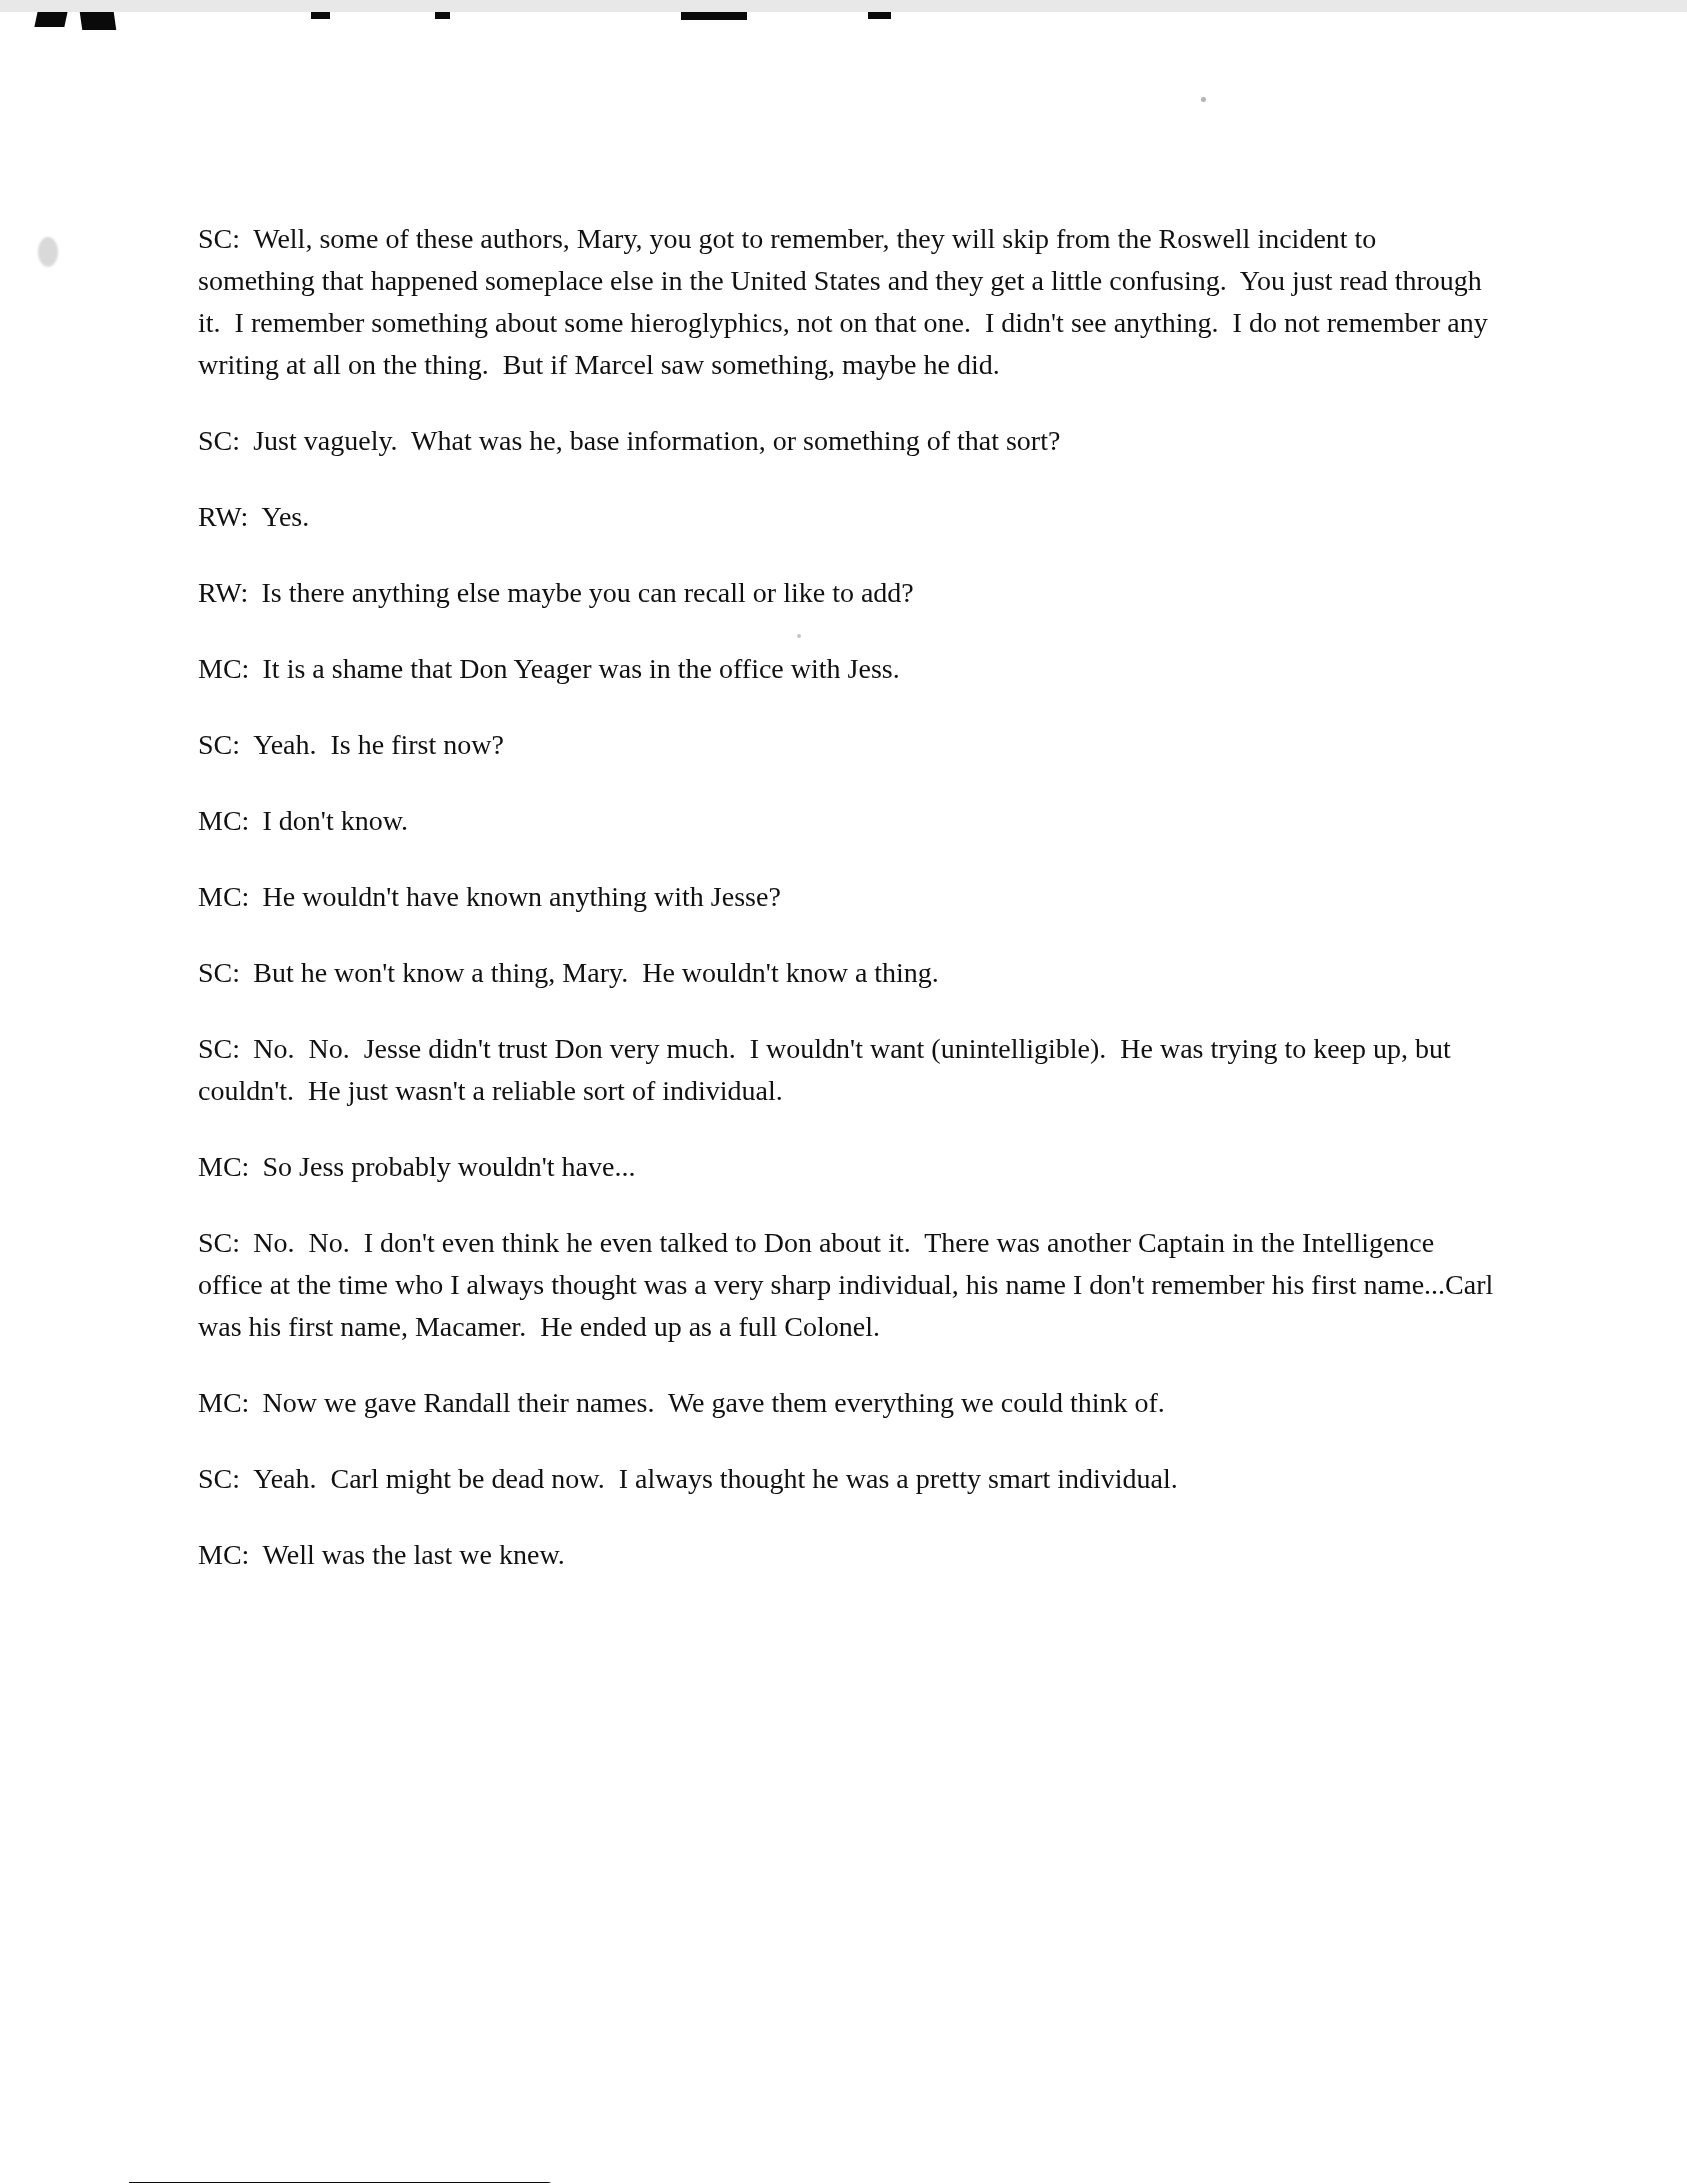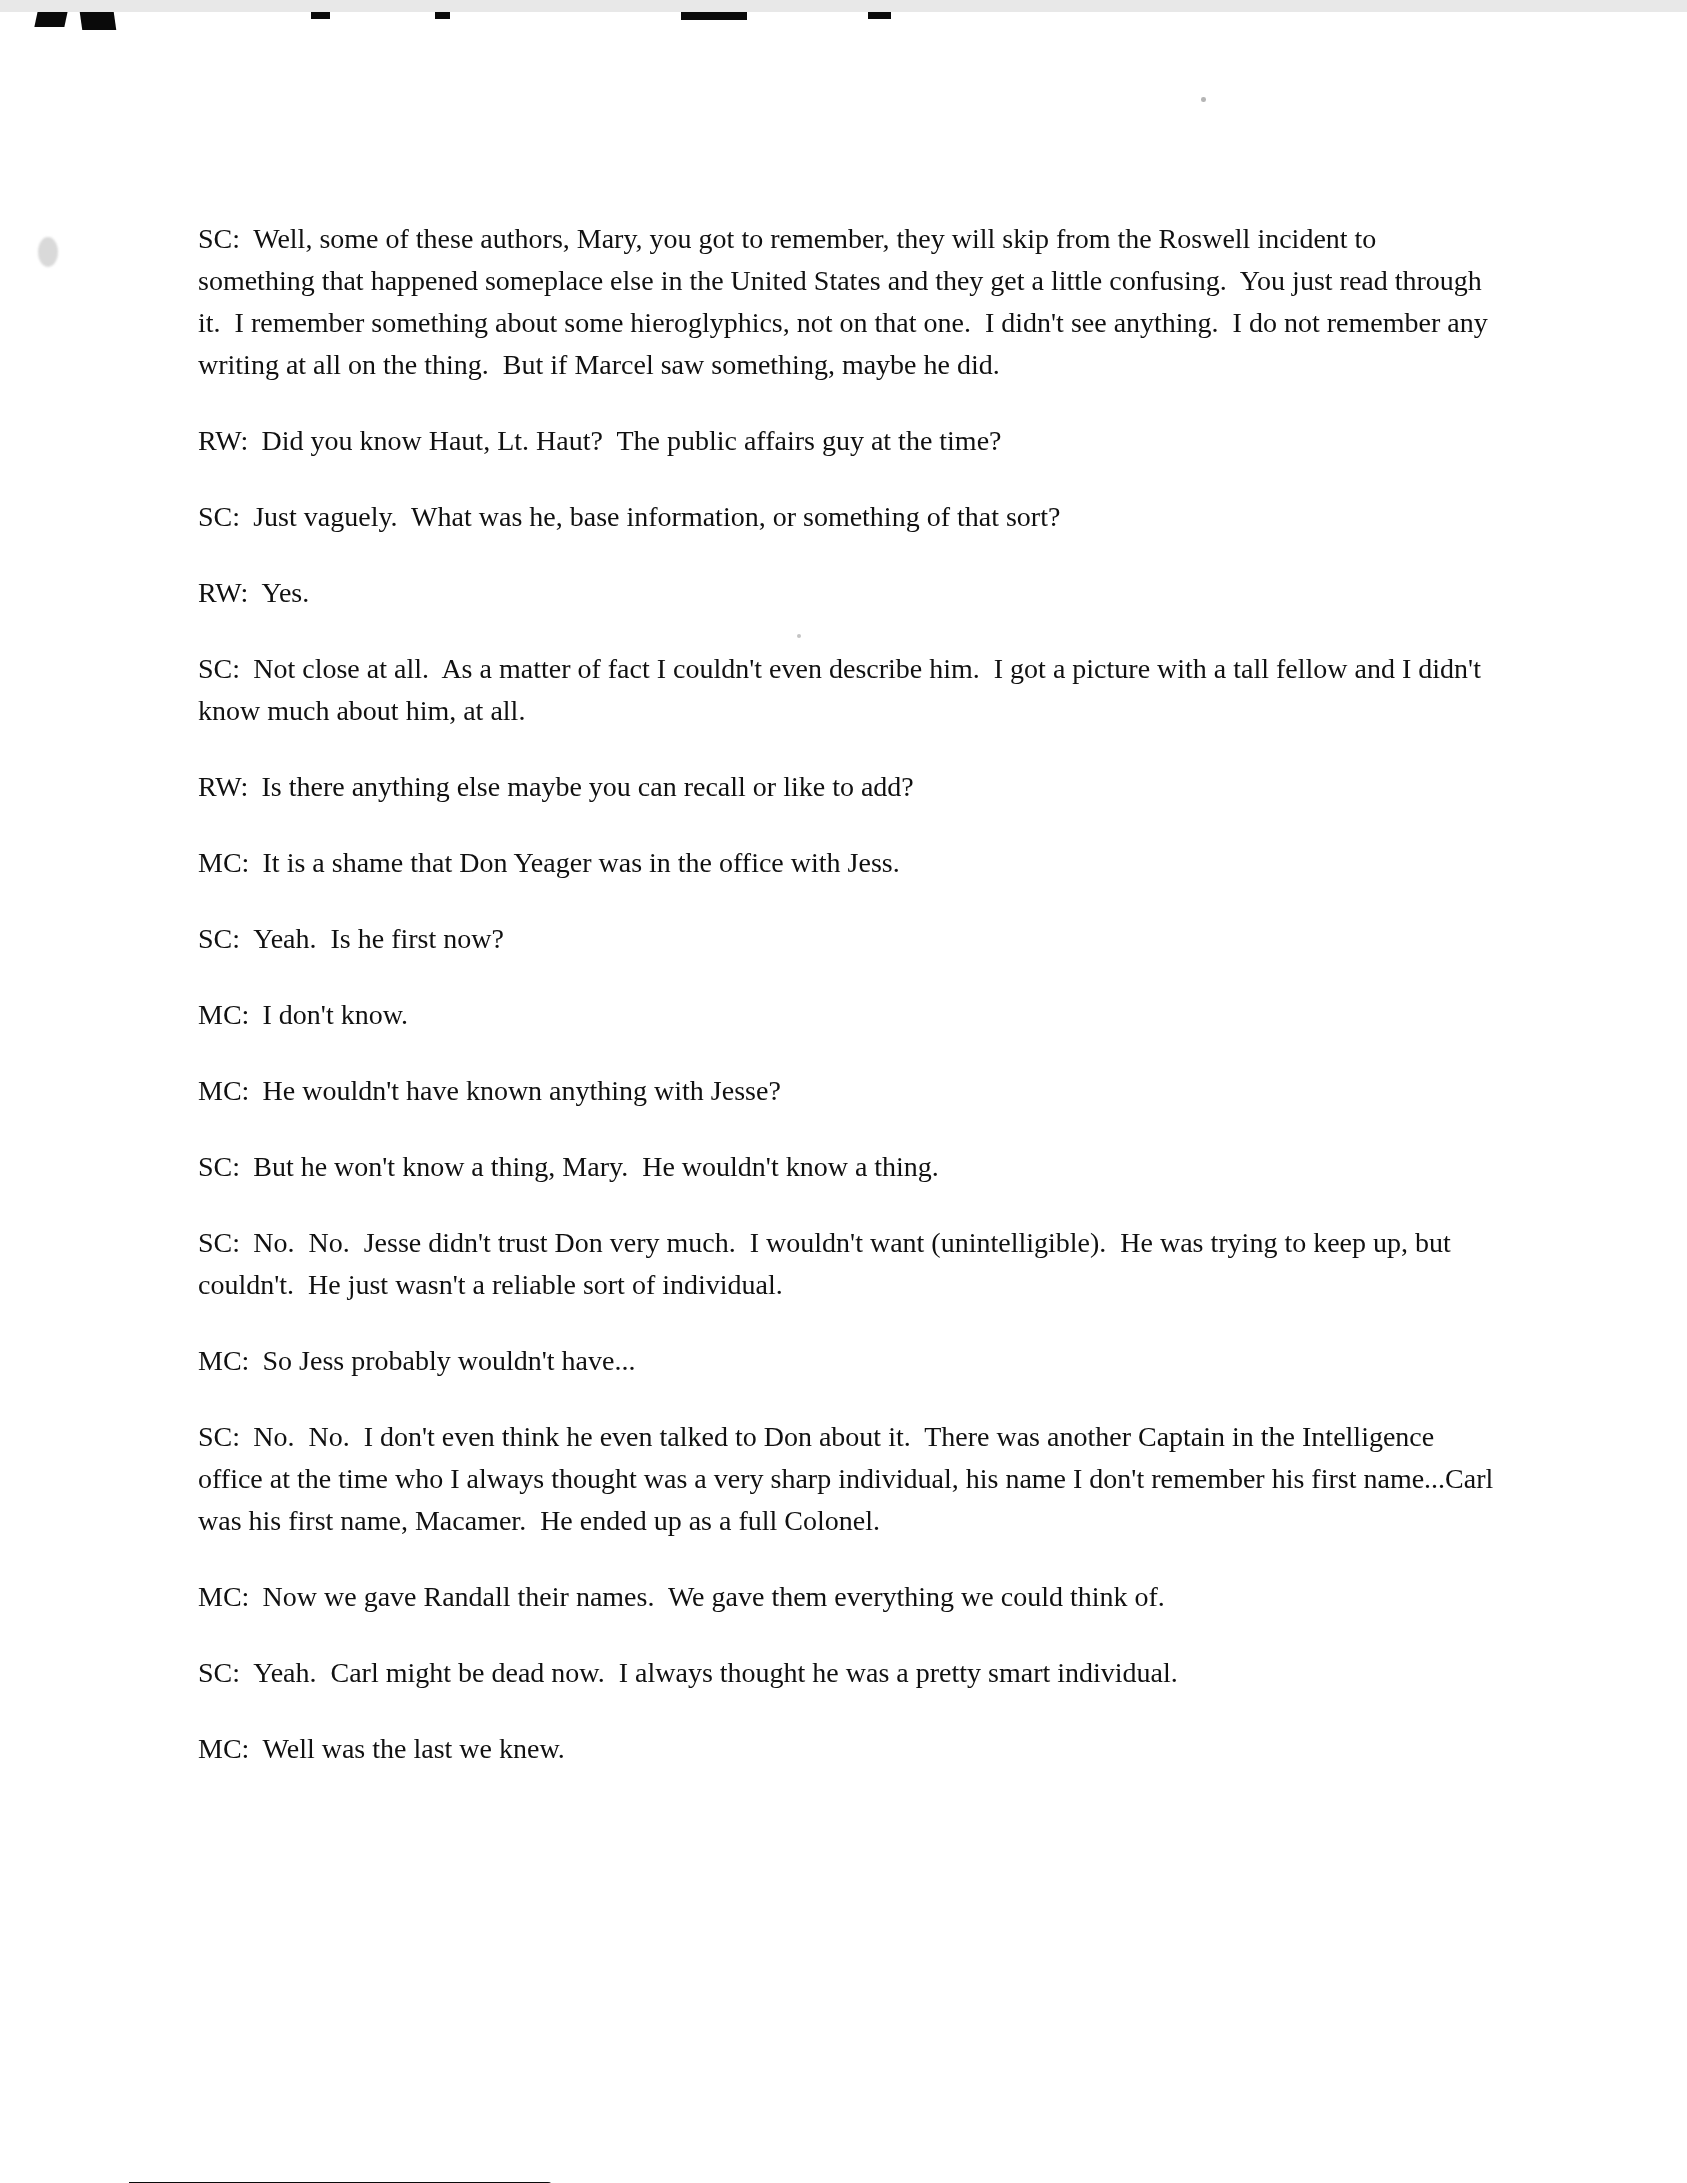--- a/index.html
+++ b/index.html
@@ -64,24 +64,22 @@
   <div class="artifact top-dash-1"></div>
   <div class="artifact top-dash-2"></div>
   <div class="artifact top-dash-3"></div>
   <div class="artifact top-dash-4"></div>
   <div class="artifact smudge-left"></div>
   <div class="artifact speck-1"></div>
   <div class="artifact speck-2"></div>
 
   <div class="text-block" id="transcript">
       <p class="dialogue"><span class="speaker">SC:</span><span class="utterance">Well, some of these authors, Mary, you got to remember, they will skip from the Roswell incident to something that happened someplace else in the United States and they get a little confusing.  You just read through it.  I remember something about some hieroglyphics, not on that one.  I didn't see anything.  I do not remember any writing at all on the thing.  But if Marcel saw something, maybe he did.</span></p>
-      <p class="dialogue"><span class="speaker">RW:</span><span class="utterance">Did you know Haut, Lt. Haut?  The public affairs guy at the time?</span></p>
       <p class="dialogue"><span class="speaker">SC:</span><span class="utterance">Just vaguely.  What was he, base information, or something of that sort?</span></p>
       <p class="dialogue"><span class="speaker">RW:</span><span class="utterance">Yes.</span></p>
-      <p class="dialogue"><span class="speaker">SC:</span><span class="utterance">Not close at all.  As a matter of fact I couldn't even describe him.  I got a picture with a tall fellow and I didn't know much about him, at all.</span></p>
       <p class="dialogue"><span class="speaker">RW:</span><span class="utterance">Is there anything else maybe you can recall or like to add?</span></p>
       <p class="dialogue"><span class="speaker">MC:</span><span class="utterance">It is a shame that Don Yeager was in the office with Jess.</span></p>
       <p class="dialogue"><span class="speaker">SC:</span><span class="utterance">Yeah.  Is he first now?</span></p>
       <p class="dialogue"><span class="speaker">MC:</span><span class="utterance">I don't know.</span></p>
       <p class="dialogue"><span class="speaker">MC:</span><span class="utterance">He wouldn't have known anything with Jesse?</span></p>
       <p class="dialogue"><span class="speaker">SC:</span><span class="utterance">But he won't know a thing, Mary.  He wouldn't know a thing.</span></p>
       <p class="dialogue"><span class="speaker">SC:</span><span class="utterance">No.  No.  Jesse didn't trust Don very much.  I wouldn't want (unintelligible).  He was trying to keep up, but couldn't.  He just wasn't a reliable sort of individual.</span></p>
       <p class="dialogue"><span class="speaker">MC:</span><span class="utterance">So Jess probably wouldn't have...</span></p>
       <p class="dialogue"><span class="speaker">SC:</span><span class="utterance">No.  No.  I don't even think he even talked to Don about it.  There was another Captain in the Intelligence office at the time who I always thought was a very sharp individual, his name I don't remember his first name...Carl was his first name, Macamer.  He ended up as a full Colonel.</span></p>
       <p class="dialogue"><span class="speaker">MC:</span><span class="utterance">Now we gave Randall their names.  We gave them everything we could think of.</span></p>

